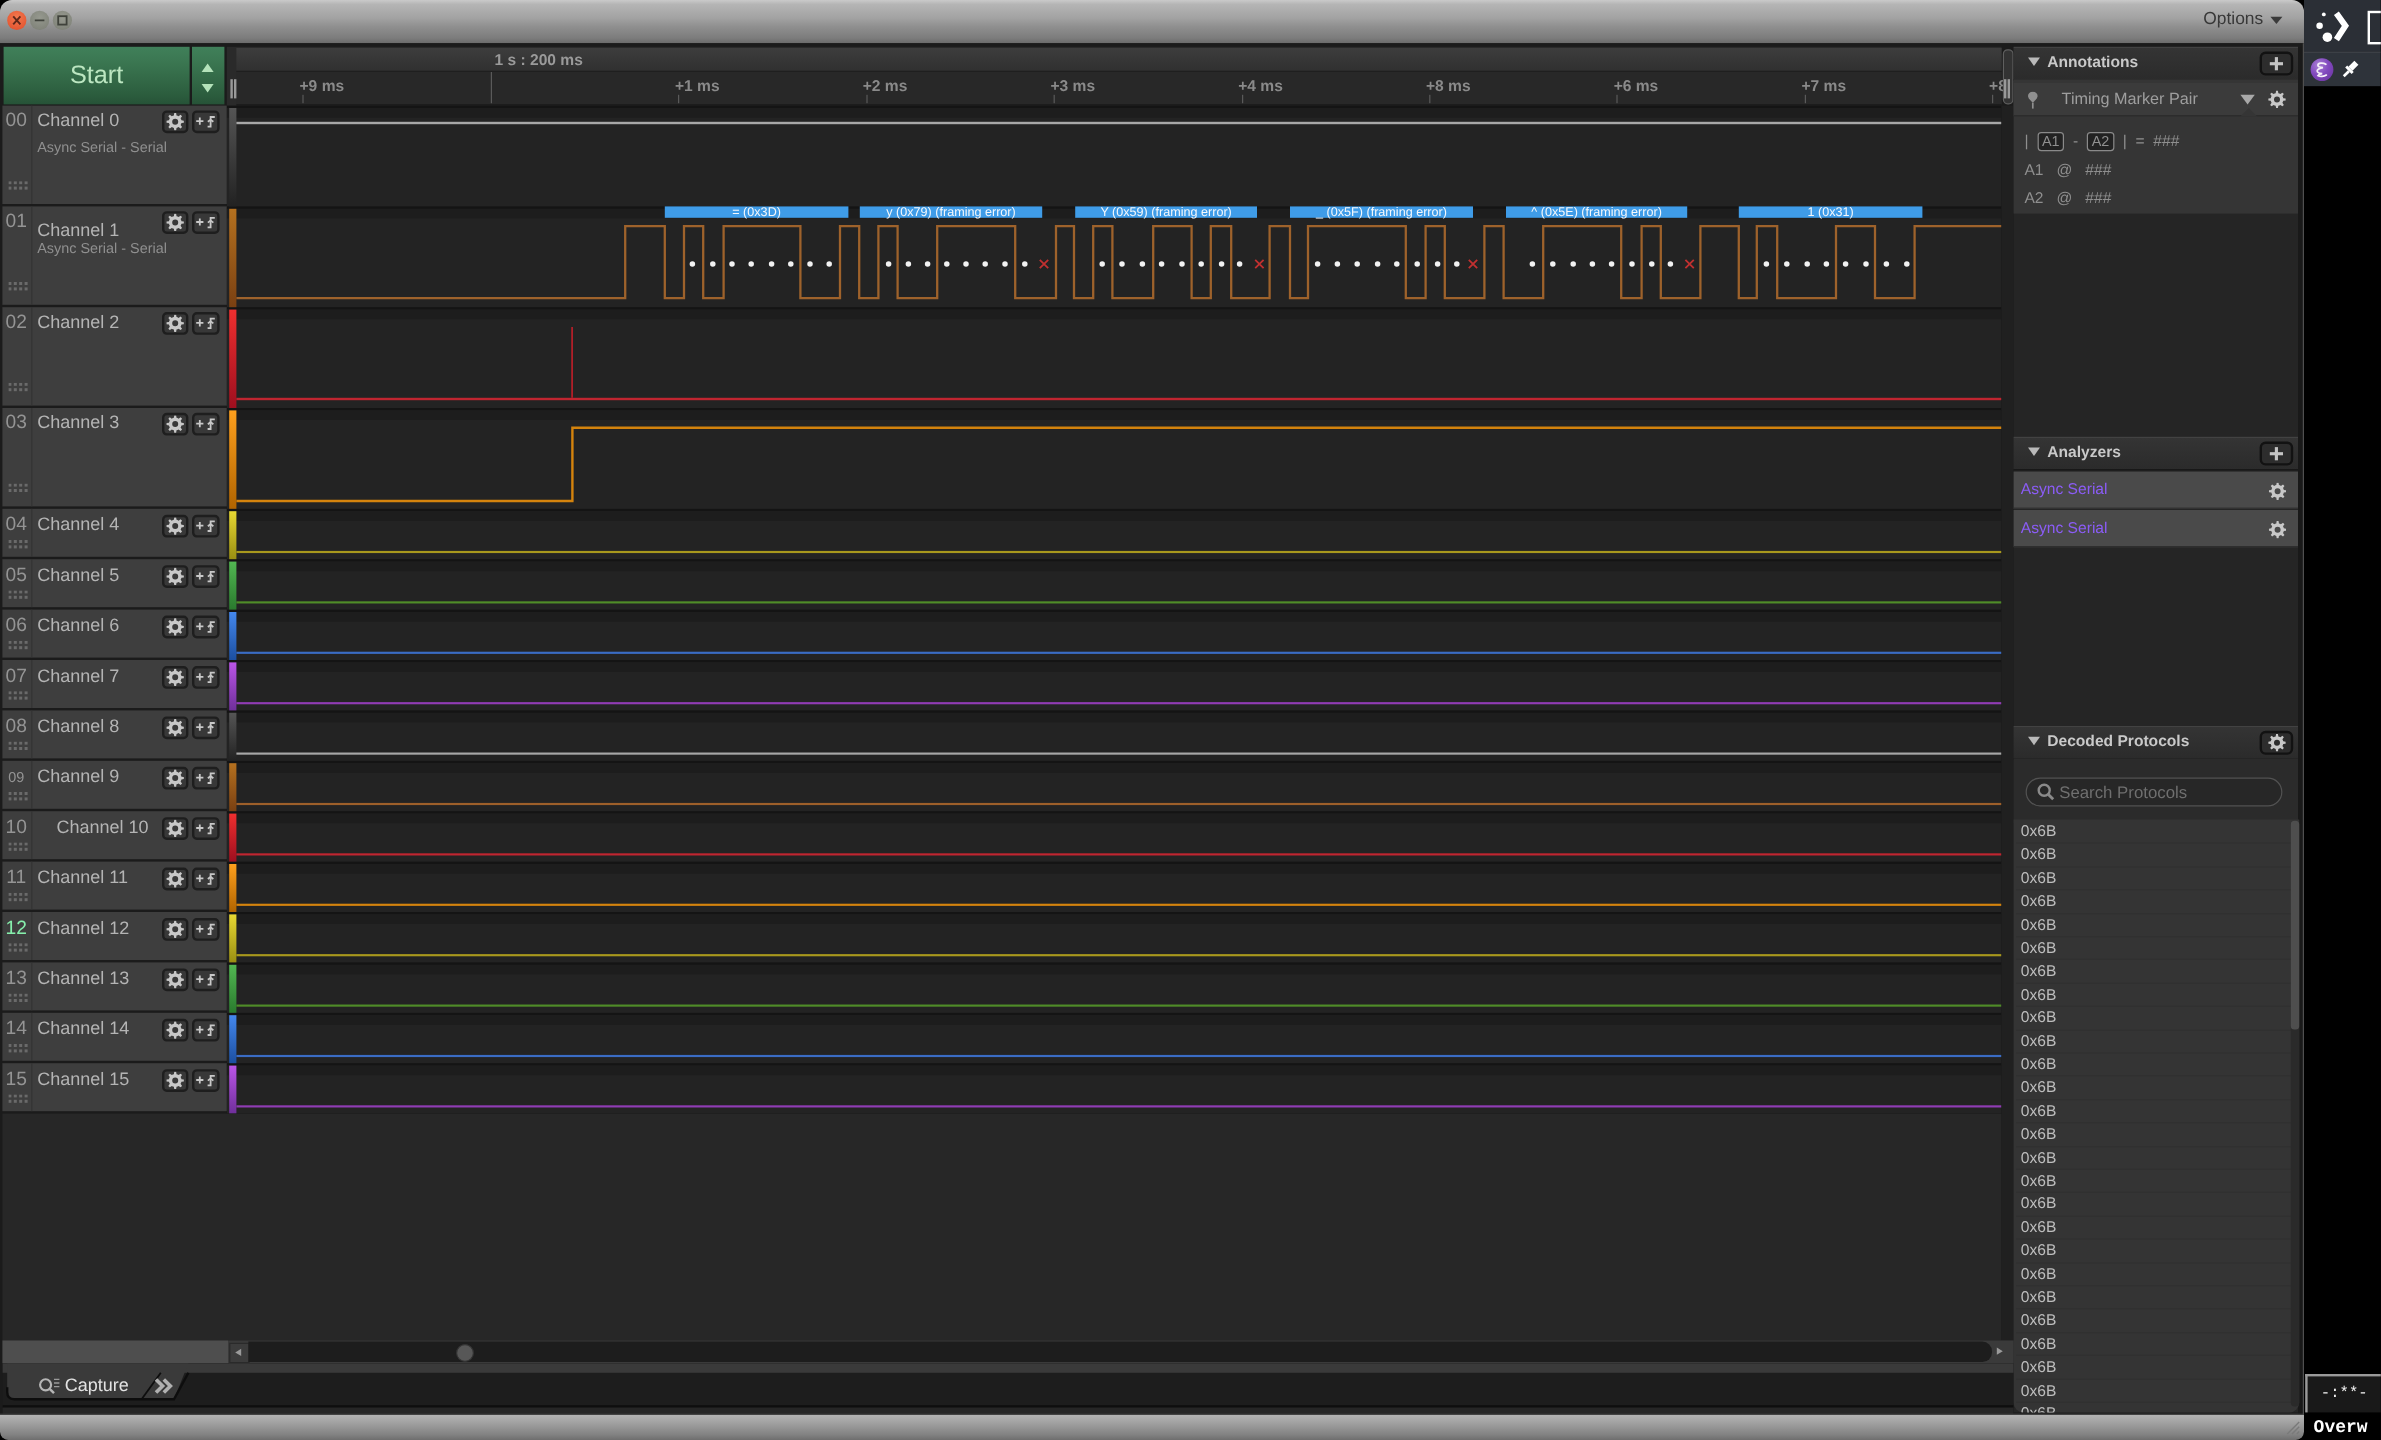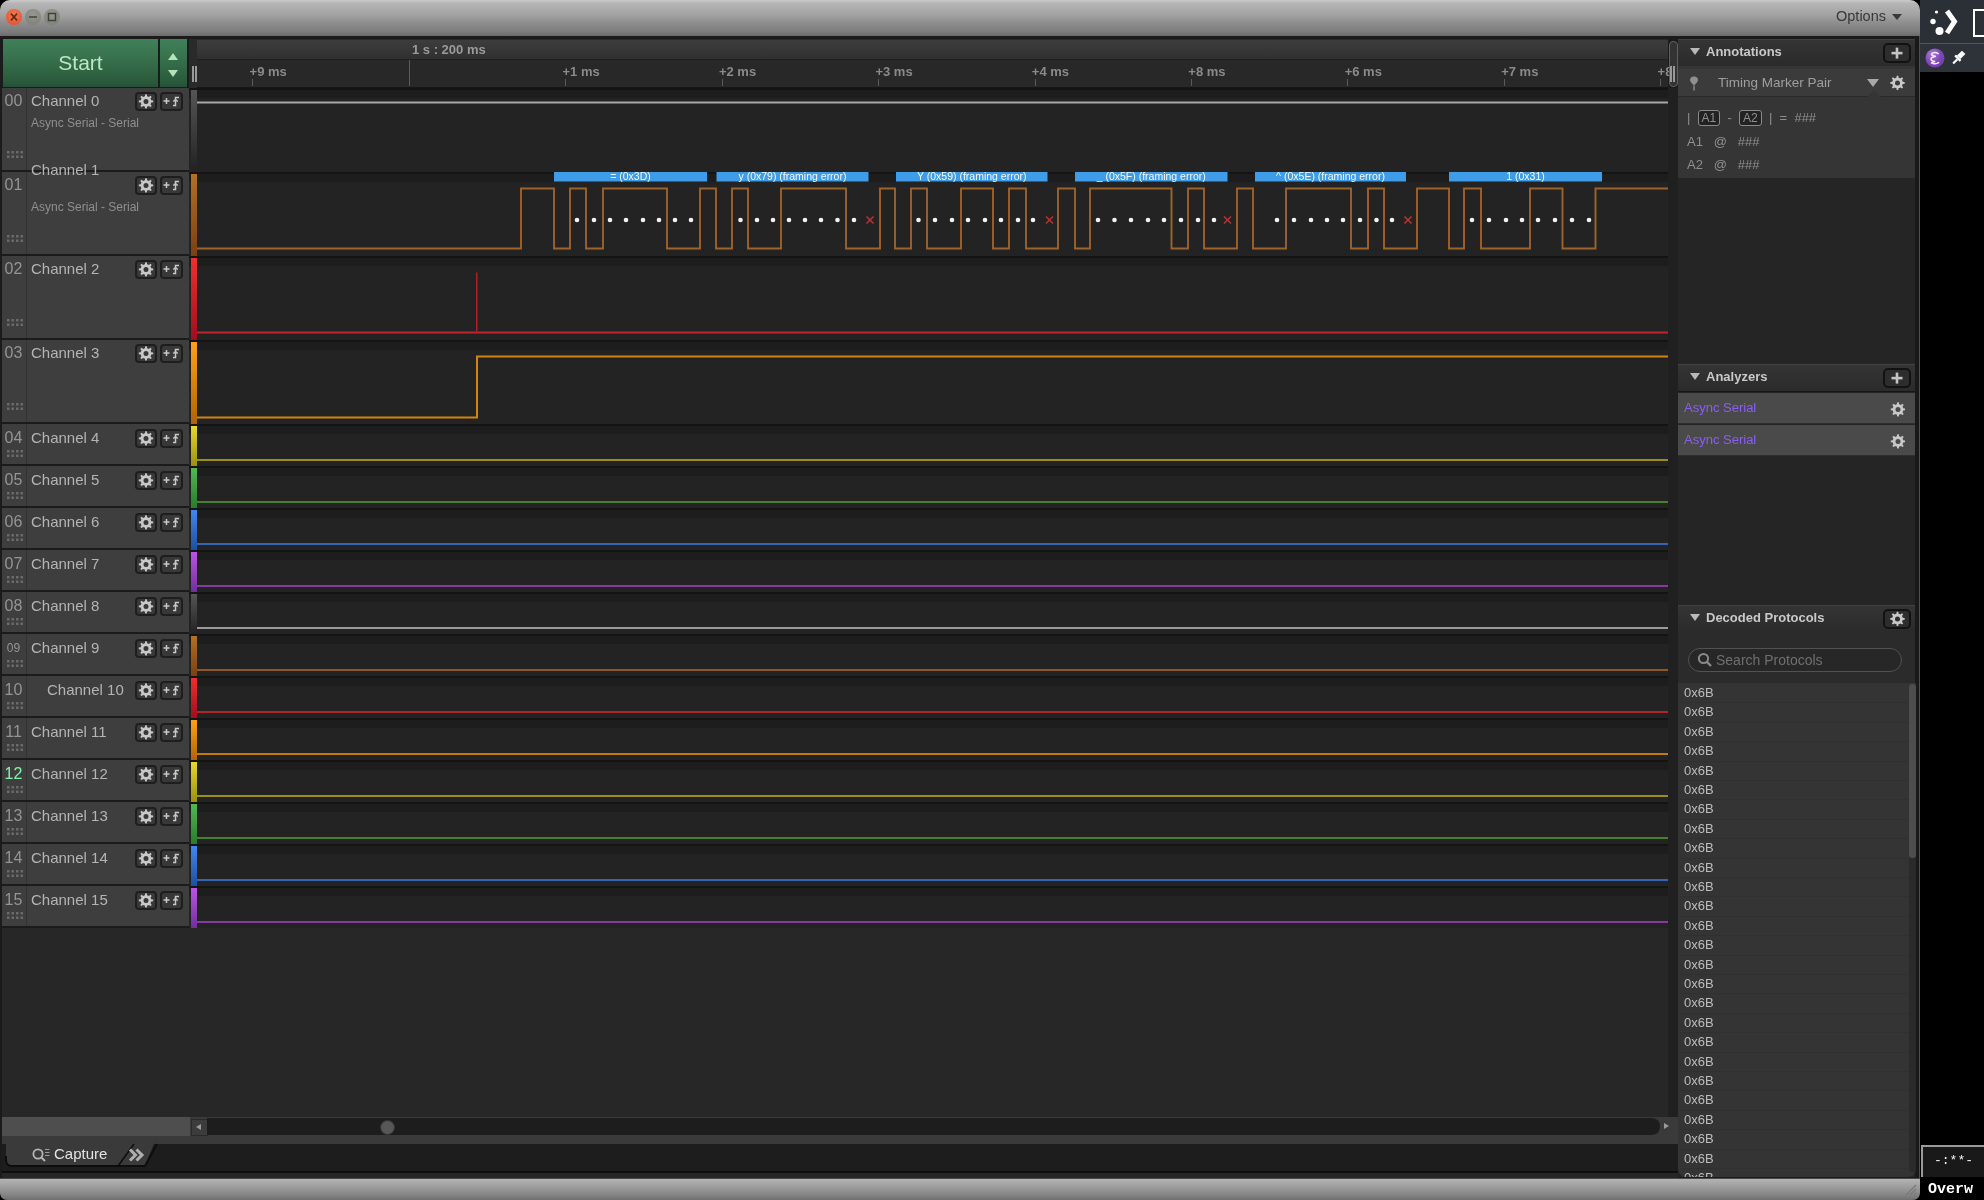--- a/index.html
+++ b/index.html
@@ -73,21 +73,21 @@
       </svg></div>
 <div class="abs btn" style="left:160px;top:92px;width:19px;height:15px;"><svg width="19" height="15" viewBox="0 0 19 15">
         <use href="#plusf"></use>
       </svg></div>
 <svg class="abs" style="left:7px;top:151px" width="17" height="9" viewBox="0 0 17 9">
       <use href="#grip"></use>
     </svg>
 <div class="abs" style="left:2px;top:172px;width:187px;height:82px;background:#3e3e3e;"></div>
 <div class="abs" style="left:26px;top:172px;width:1px;height:82px;background:#333;"></div>
 <div class="abs" style="left:3px;top:176px;width:21px;height:18px;line-height:18px;text-align:center;color:#949494;font-size:16px;">01</div>
-<div class="abs" style="left:31px;top:161px;height:18px;line-height:18px;color:#b4b4b4;font-size:15px;">Channel 1</div>
+<div class="abs" style="left:31px;top:184px;height:18px;line-height:18px;color:#b4b4b4;font-size:15px;">Channel 1</div>
 <div class="abs" style="left:31px;top:200px;height:14px;line-height:14px;color:#8f8f8f;font-size:12px;">Async Serial - Serial</div>
 <div class="abs btn" style="left:135px;top:176px;width:17.5px;height:15px;"><svg width="17" height="15" viewBox="0 0 17 15">
         <use href="#gear" x="1.2" y="0.2"></use>
       </svg></div>
 <div class="abs btn" style="left:160px;top:176px;width:19px;height:15px;"><svg width="19" height="15" viewBox="0 0 19 15">
         <use href="#plusf"></use>
       </svg></div>
 <svg class="abs" style="left:7px;top:235px" width="17" height="9" viewBox="0 0 17 9">
       <use href="#grip"></use>
     </svg>

